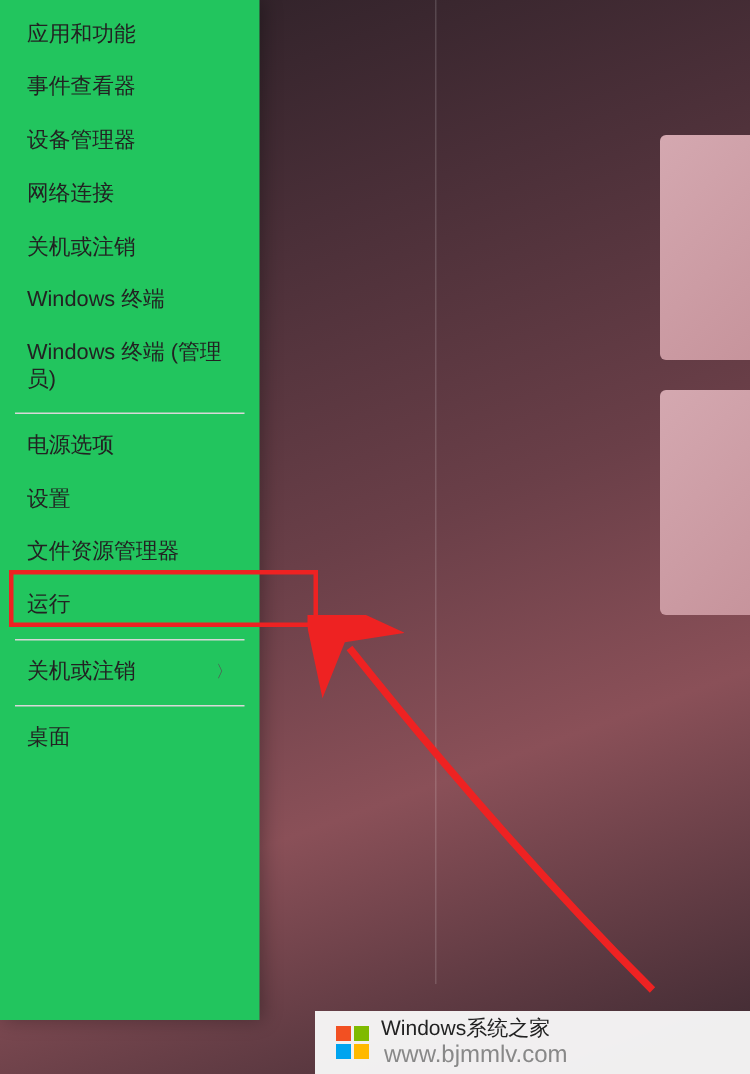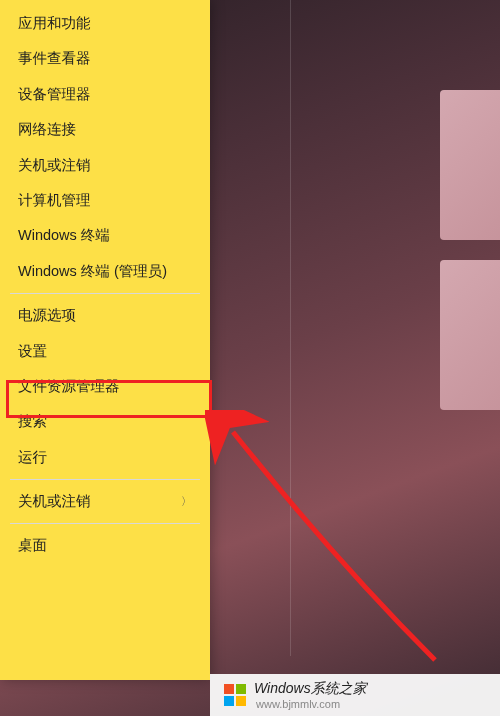--- a/index.html
+++ b/index.html
@@ -42,23 +42,23 @@
       top: 0;
       bottom: 60px;
       width: 1px;
       background: rgba(255,255,255,0.15);
       z-index: 1;
     }
     .context-menu {
       position: absolute;
       left: 0;
       top: 0;
-      width: 210px;
+      width: 173px;
       height: 680px;
-      background: #fde047;
+      background: #22c55e;
       box-shadow: 2px 0 12px rgba(0,0,0,0.3);
       z-index: 10;
       display: flex;
       flex-direction: column;
       padding: 6px 0;
     }
     .menu-item {
       padding: 9px 18px;
       font-size: 14.5px;
       color: #222;
@@ -108,22 +108,22 @@
       height: 22px;
       display: grid;
       grid-template-columns: 1fr 1fr;
       grid-template-rows: 1fr 1fr;
       gap: 2px;
     }
     .watermark .logo span:nth-child(1){background:#f25022;}
     .watermark .logo span:nth-child(2){background:#7fba00;}
     .watermark .logo span:nth-child(3){background:#00a4ef;}
     .watermark .logo span:nth-child(4){background:#ffb900;}
-    .watermark-text { font-size: 14px; color: #222; font-style: italic; }
-    .watermark-sub { font-size: 11px; color: #888; margin-left: 2px; }
+    .watermark-text { font-size: 14px; color: #222; }
+    .watermark-sub { font-size: 16px; color: #888; margin-left: 2px; }
     .chevron {
       font-size: 11px;
       color: #555;
     }
   </style>
 </head>
 <body>
 
 <div class="wallpaper"></div>
 <div class="win-logo"></div>
@@ -139,40 +139,34 @@
   <div class="menu-item">
       <span>设备管理器</span>
     </div>
   <div class="menu-item">
       <span>网络连接</span>
     </div>
   <div class="menu-item">
       <span>关机或注销</span>
     </div>
   <div class="menu-item">
-      <span>计算机管理</span>
-    </div>
-  <div class="menu-item">
       <span>Windows 终端</span>
     </div>
   <div class="menu-item">
       <span>Windows 终端 (管理员)</span>
     </div>
   <div class="separator"></div>
   <div class="menu-item">
       <span>电源选项</span>
     </div>
   <div class="menu-item">
       <span>设置</span>
     </div>
   <div class="menu-item">
       <span>文件资源管理器</span>
-    </div>
-  <div class="menu-item">
-      <span>搜索</span>
     </div>
   <div class="menu-item">
       <span>运行</span>
     </div>
   <div class="separator"></div>
   <div class="menu-item">
       <span>关机或注销</span>
       <span class="chevron">〉</span>
     </div>
   <div class="separator"></div>

